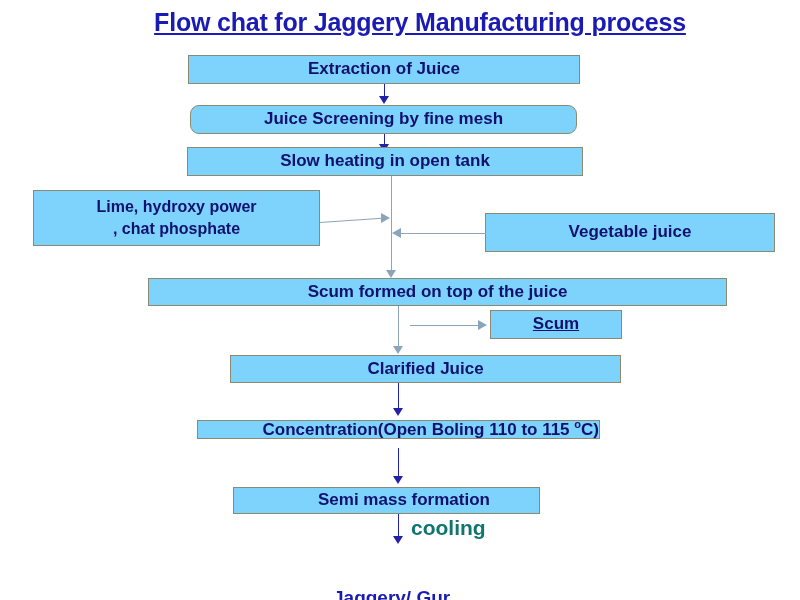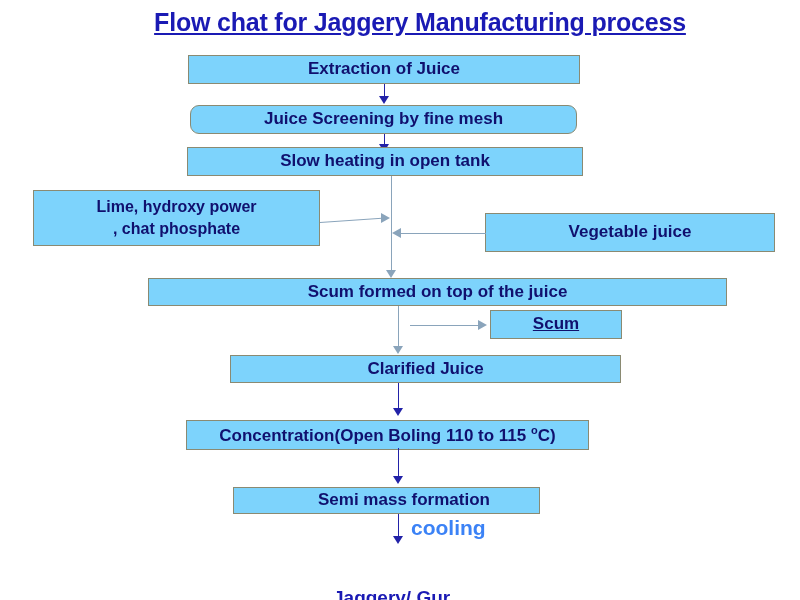--- a/index.html
+++ b/index.html
@@ -98,21 +98,21 @@
     border-top: 5px solid transparent;
     border-bottom: 5px solid transparent;
     border-right: 9px solid #8aa4bb;
   }
 
   
   .label-cooling {
     position: absolute;
     font-size: 21px;
     font-weight: bold;
-    color: #3b82f6;
+    color: #0f766e;
     white-space: nowrap;
   }
   .label-product {
     position: absolute;
     font-size: 19px;
     font-weight: bold;
     color: #1a1ab4;
     white-space: nowrap;
   }
   .sup { font-size: 11px; vertical-align: super; }
@@ -174,21 +174,21 @@
     <span class="line">Scum</span>
   </div>
 
   <div class="box" style="left:202px; top:355px; width:391px; height:28px; font-size:17px;margin-left:28px;">
     <span class="line">Clarified Juice</span>
   </div>
 
   <div class="vline" style="left:398px; top:383px; height:27px;"></div>
   <div class="arrow-down" style="left:393px; top:408px;"></div>
 
-  <div class="box" style="left:186px; top:420px; width:403px; height:30px; font-size:17px;">
+  <div class="box" style="left:197px; top:420px; width:403px; height:19px; font-size:17px;justify-content:flex-end;">
     <span class="line">
       <span>Concentration(Open Boling 110 to 115 </span><span class="sup">o</span><span>C)</span>
     </span>
   </div>
 
   <div class="vline" style="left:398px; top:448px; height:30px;"></div>
   <div class="arrow-down" style="left:393px; top:476px;"></div>
 
   <div class="box" style="left:233px; top:487px; width:307px; height:27px; font-size:17px;padding-left:35px;">
     <span class="line">Semi mass formation</span>

